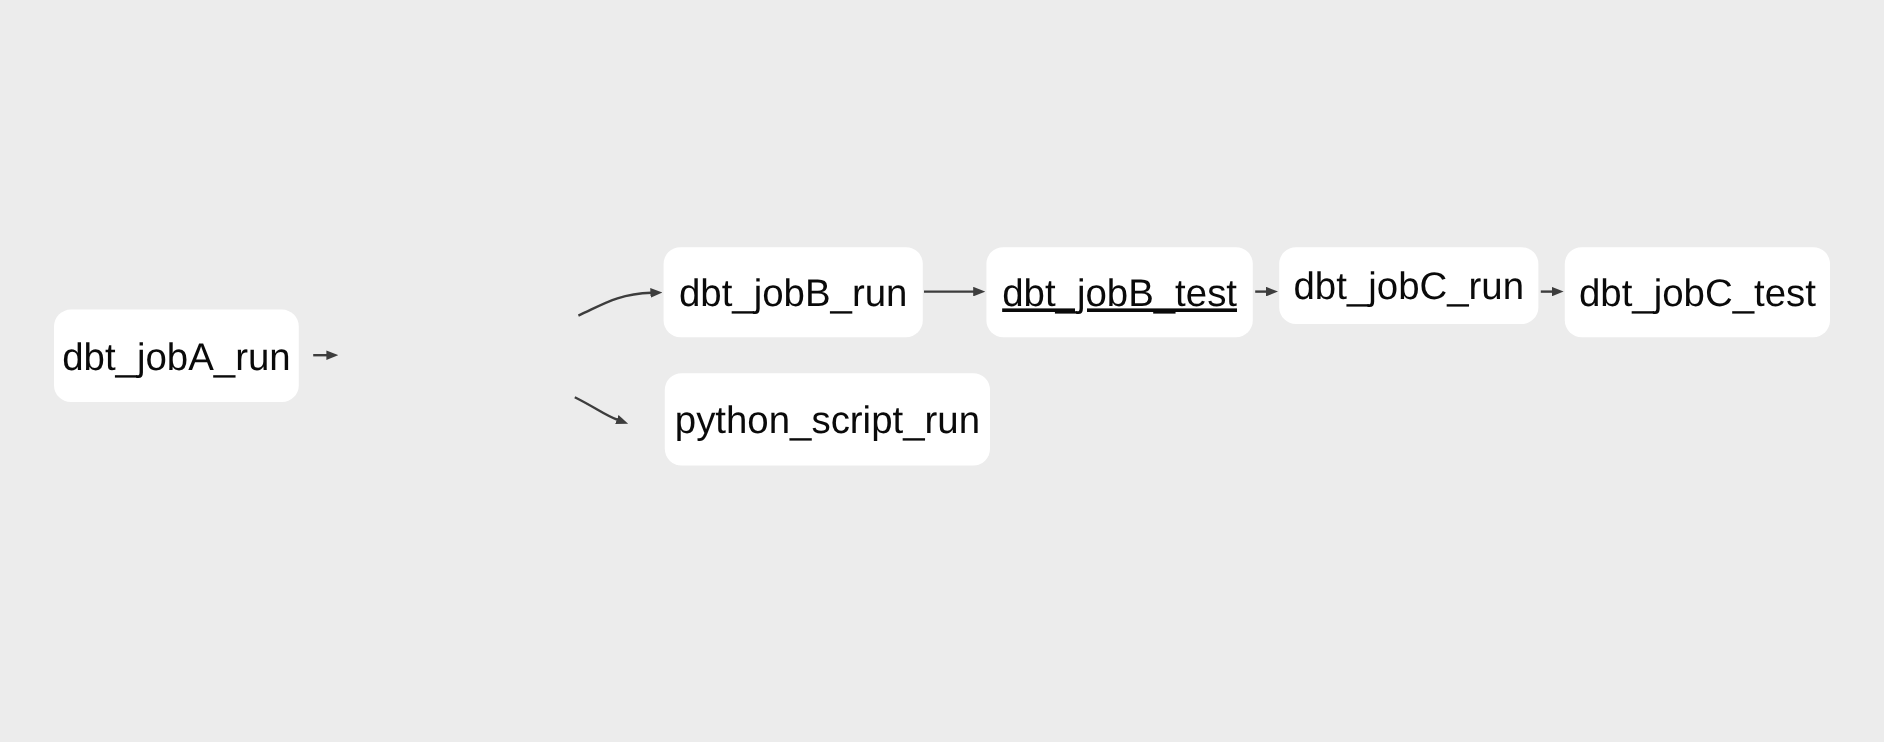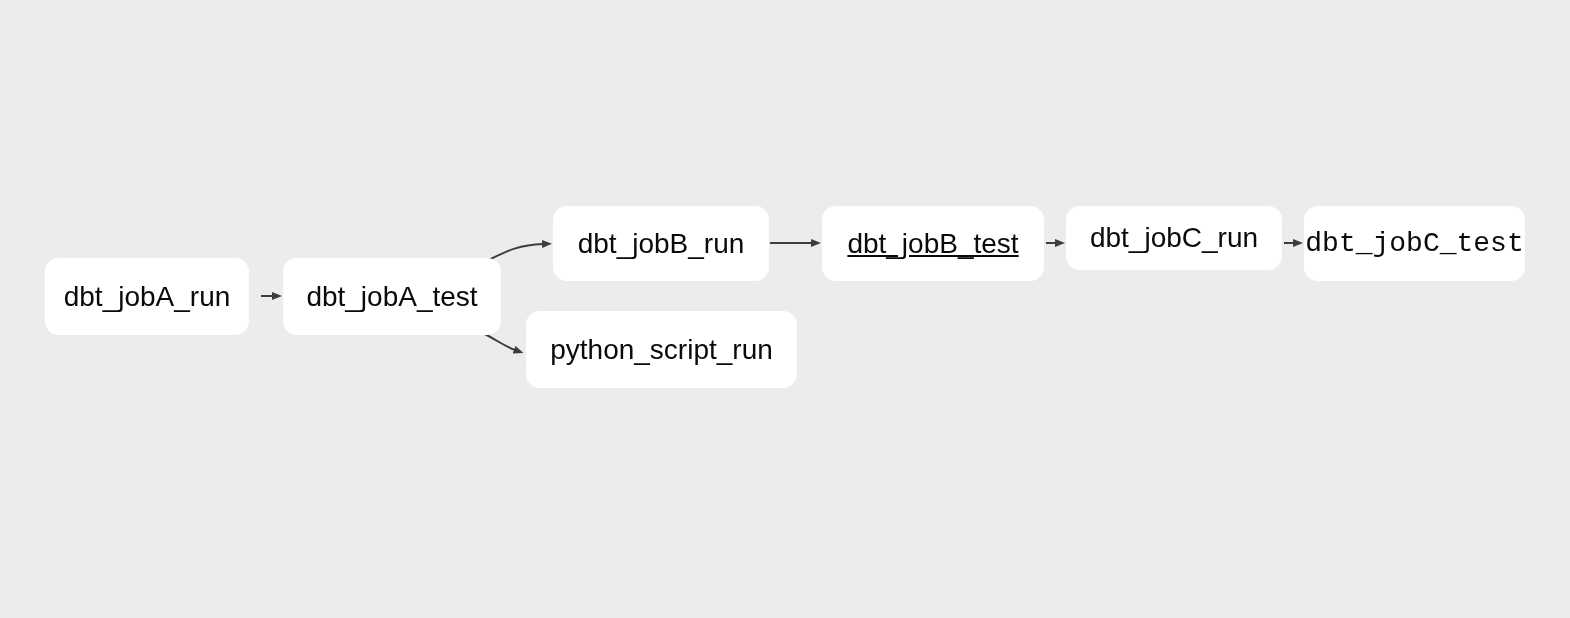--- a/index.html
+++ b/index.html
@@ -28,21 +28,21 @@
   }
   .node {
     position: absolute;
     z-index: 2;
     background: var(--node-fill, #ffffff);
     color: var(--node-text, #0a0a0a);
     border-radius: 14px;
     display: flex;
     align-items: center;
     justify-content: center;
-    font-size: 28px;
+    font-size: 32px;
     line-height: 1;
     white-space: nowrap;
     cursor: pointer;
     user-select: none;
   }
 </style>
 </head>
 <body>
 
 <div class="canvas">
@@ -53,19 +53,18 @@
       </marker>
     </defs>
   <path d="M 261 296 L 273 296" class="edge" stroke="#3d3d3d" marker-end="url(#arrowhead)"></path>
       <path d="M 482 263 C 502 254 514 245 543 244" class="edge" stroke="#3d3d3d" marker-end="url(#arrowhead)"></path>
       <path d="M 479 331 C 497 340 504 346 515 350" class="edge" stroke="#3d3d3d" marker-end="url(#arrowhead)"></path>
       <path d="M 770 243 L 812 243" class="edge" stroke="#3d3d3d" marker-end="url(#arrowhead)"></path>
       <path d="M 1046 243 L 1056 243" class="edge" stroke="#3d3d3d" marker-end="url(#arrowhead)"></path>
       <path d="M 1284 243 L 1294 243" class="edge" stroke="#3d3d3d" marker-end="url(#arrowhead)"></path>
     </svg>
 <div class="node" style="left: 45px; top: 258px; width: 204px; height: 77px;">dbt_jobA_run</div>
-    <div class="node" style="left: 283px; top: 258px; width: 218px; height: 77px;">dbt_jobA_test</div>
     <div class="node" style="left: 553px; top: 206px; width: 216px; height: 75px;">dbt_jobB_run</div>
-    <div class="node" style="left: 526px; top: 311px; width: 271px; height: 77px; text-align: center;">python_script_run</div>
+    <div class="node" style="left: 554px; top: 311px; width: 271px; height: 77px; text-align: center;">python_script_run</div>
     <div class="node" style="left: 822px; top: 206px; width: 222px; height: 75px; text-decoration: underline;">dbt_jobB_test</div>
     <div class="node" style="left: 1066px; top: 206px; width: 216px; height: 64px;">dbt_jobC_run</div>
-    <div class="node" style="left: 1304px; top: 206px; width: 221px; height: 75px; font-family: Liberation Mono, monospace;">dbt_jobC_test</div>
+    <div class="node" style="left: 1304px; top: 206px; width: 221px; height: 75px;">dbt_jobC_test</div>
   </div>
 
 </body></html>

